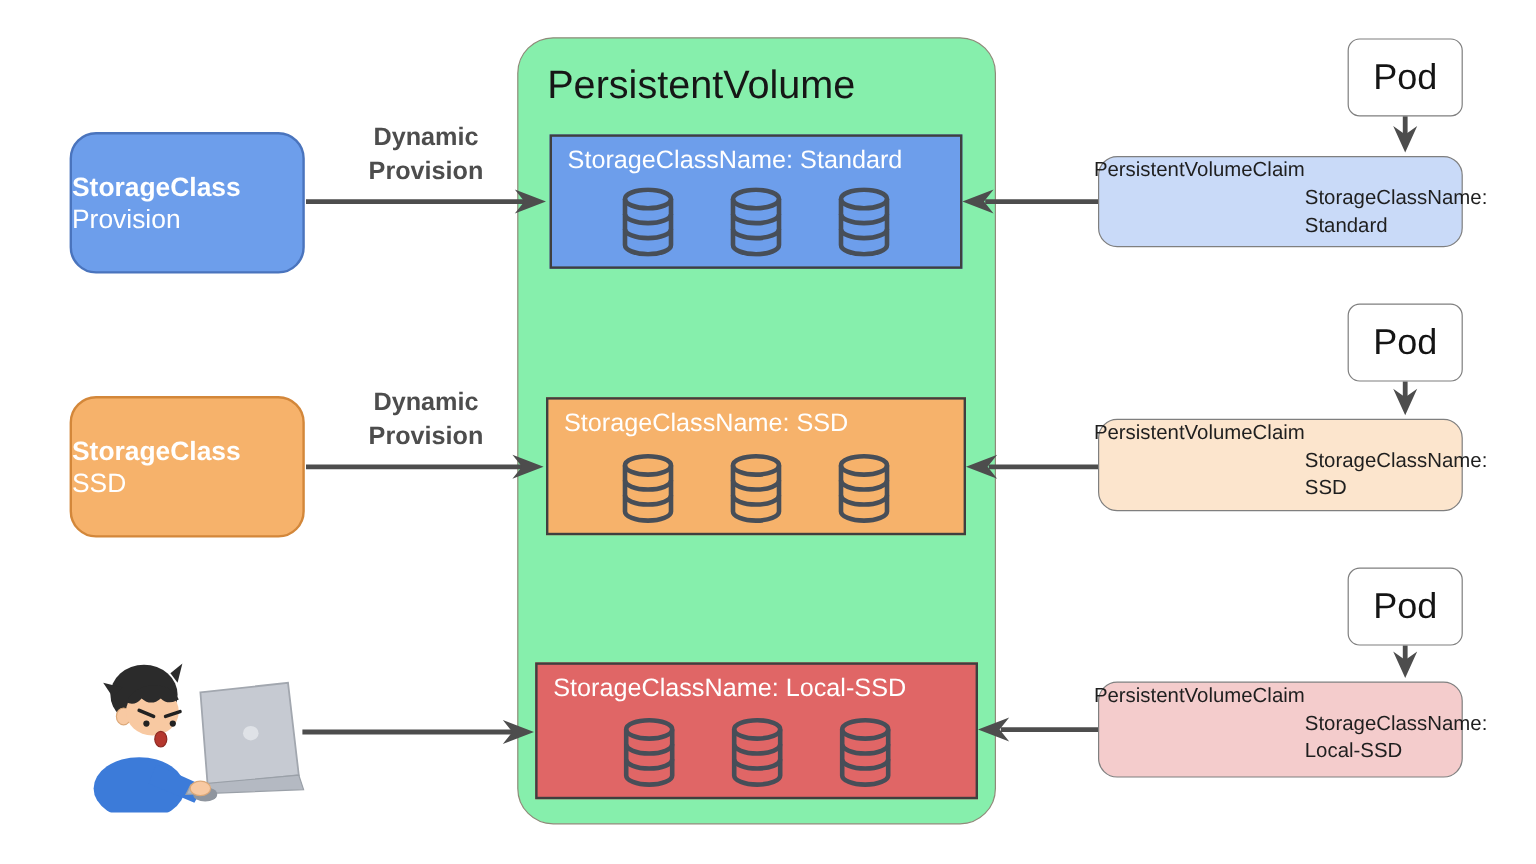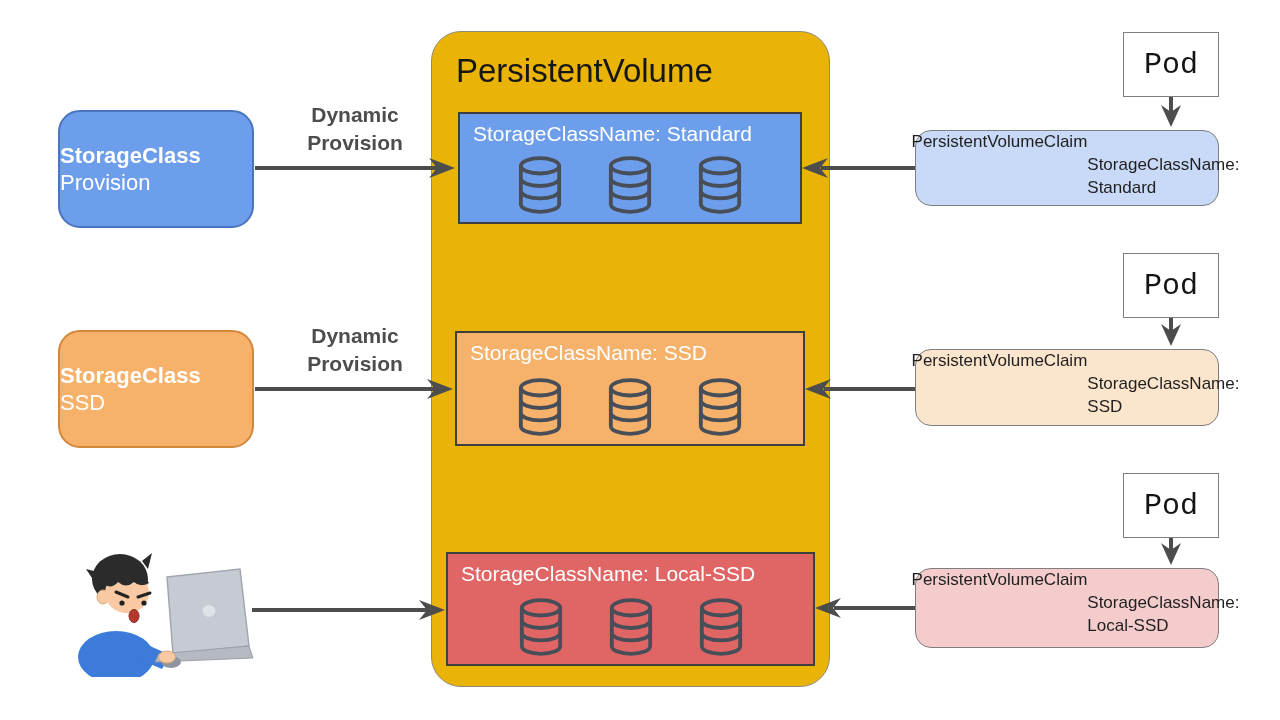--- a/index.html
+++ b/index.html
@@ -22,39 +22,39 @@
   .sc-box .sc-name{font-weight:bold;}
   .sc-blue{border:2px solid #4a74bd;}
   .sc-orange{border:2px solid #d3873a;}
 
   
   .flow-label{position:absolute;width:200px;text-align:center;font-weight:bold;
     font-size:21px;line-height:1.32;color:#4d4d4d;white-space:pre-line;}
 
   
   .pod{position:absolute;left:1123px;width:96px;height:65px;border:1.5px solid #7f7f7f;
-    border-radius:0;box-sizing:border-box;display:flex;align-items:center;
-    justify-content:center;font-size:30px;color:#141414;font-family:Liberation Mono, monospace;}
+    border-radius:10px;box-sizing:border-box;display:flex;align-items:center;
+    justify-content:center;font-size:30px;color:#141414;}
   .pvc{position:absolute;left:915px;width:304px;border:1.5px solid #7f7f7f;
     border-radius:16px;box-sizing:border-box;display:flex;flex-direction:row;
     justify-content:center;padding-left:17px;font-size:17px;line-height:1.35;color:#1f1f1f;}
   .pvc .line2{white-space:pre-wrap;}
 
   .arrow-layer{position:absolute;left:0;top:0;width:1280px;height:720px;pointer-events:none;}
   .arrow-layer line{stroke:#4d4d4d;stroke-width:4;}
   .arrow-layer polygon{fill:#4d4d4d;}
 
   .person{position:absolute;left:72px;top:545px;width:185px;height:132px;}
 </style>
 </head>
 <body>
 
 <div class="canvas">
 
-  <div class="pv-container" style="background-color: #eab308;">
+  <div class="pv-container" style="background-color: #86efac;">
     <div class="pv-title">PersistentVolume</div>
   </div>
 
   <div class="pv-box" style="left: 458px; top: 112px; width: 344px; height: 112px; background-color: rgb(109, 158, 235);">
     <div class="pv-box-label">StorageClassName: Standard</div>
     <div class="cyl-row">
       <svg width="46" height="58" viewBox="0 0 48 60">
           <g fill="none" stroke="#474E58" stroke-width="4">
             <ellipse cx="24" cy="10" rx="20" ry="8"></ellipse>
             <path d="M4 10 V50 A20 8 0 0 0 44 50 V10"></path>

